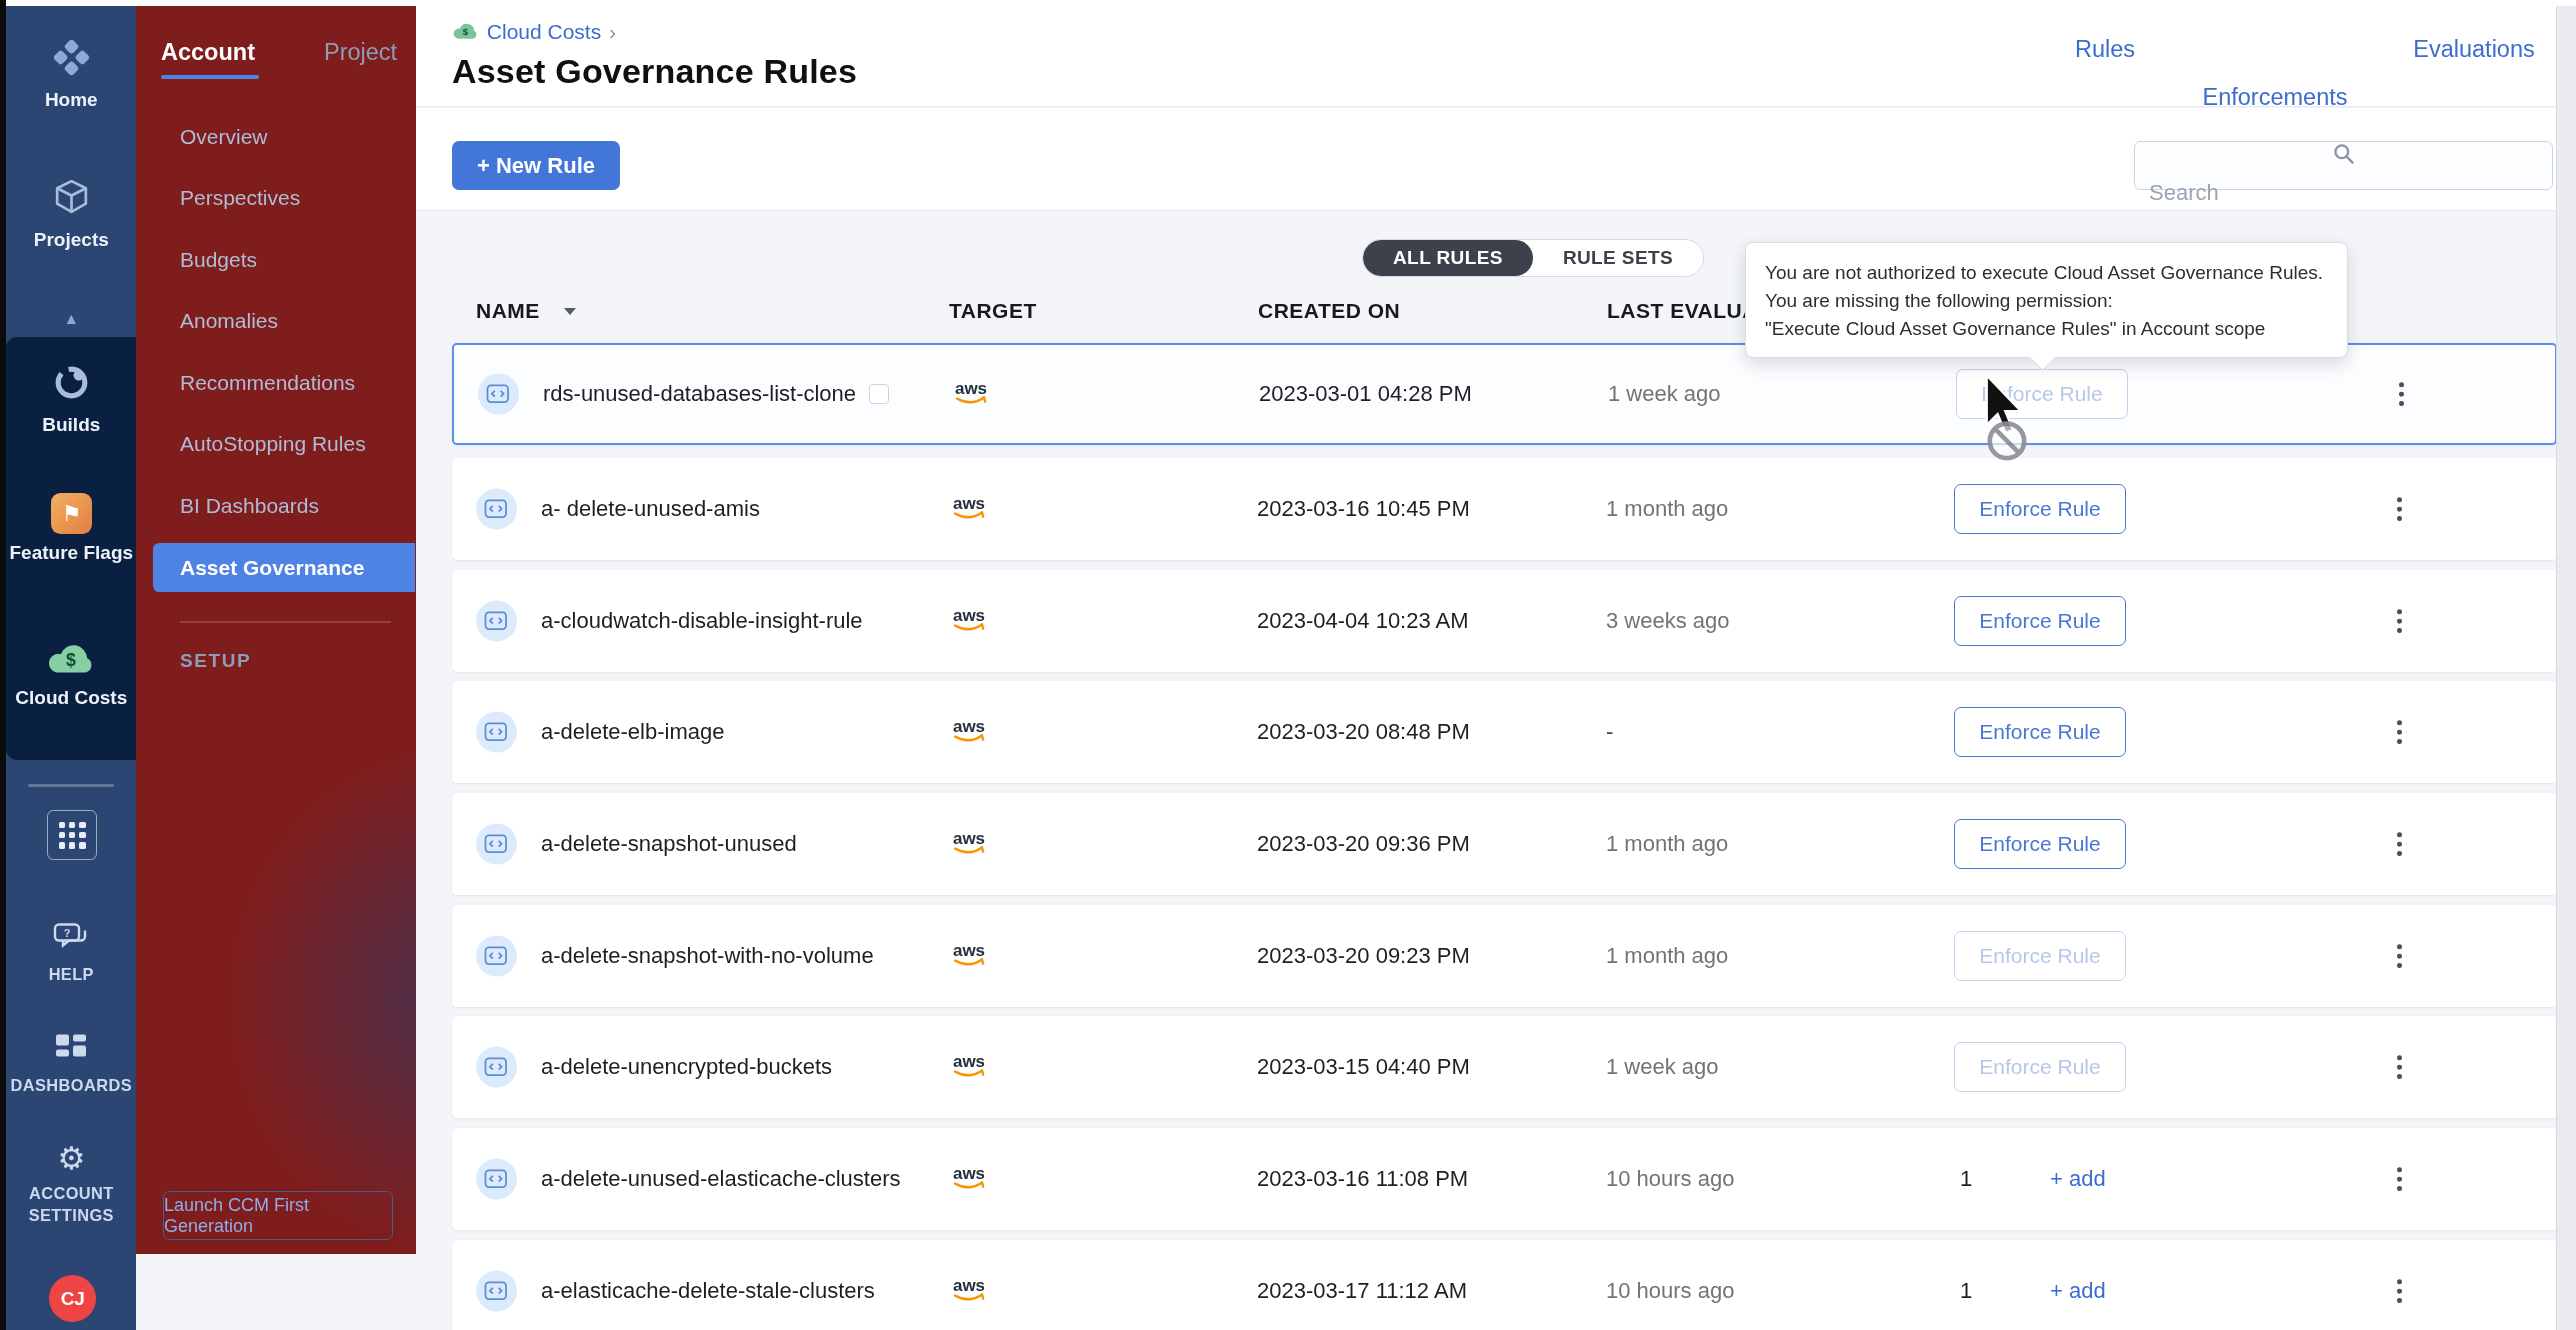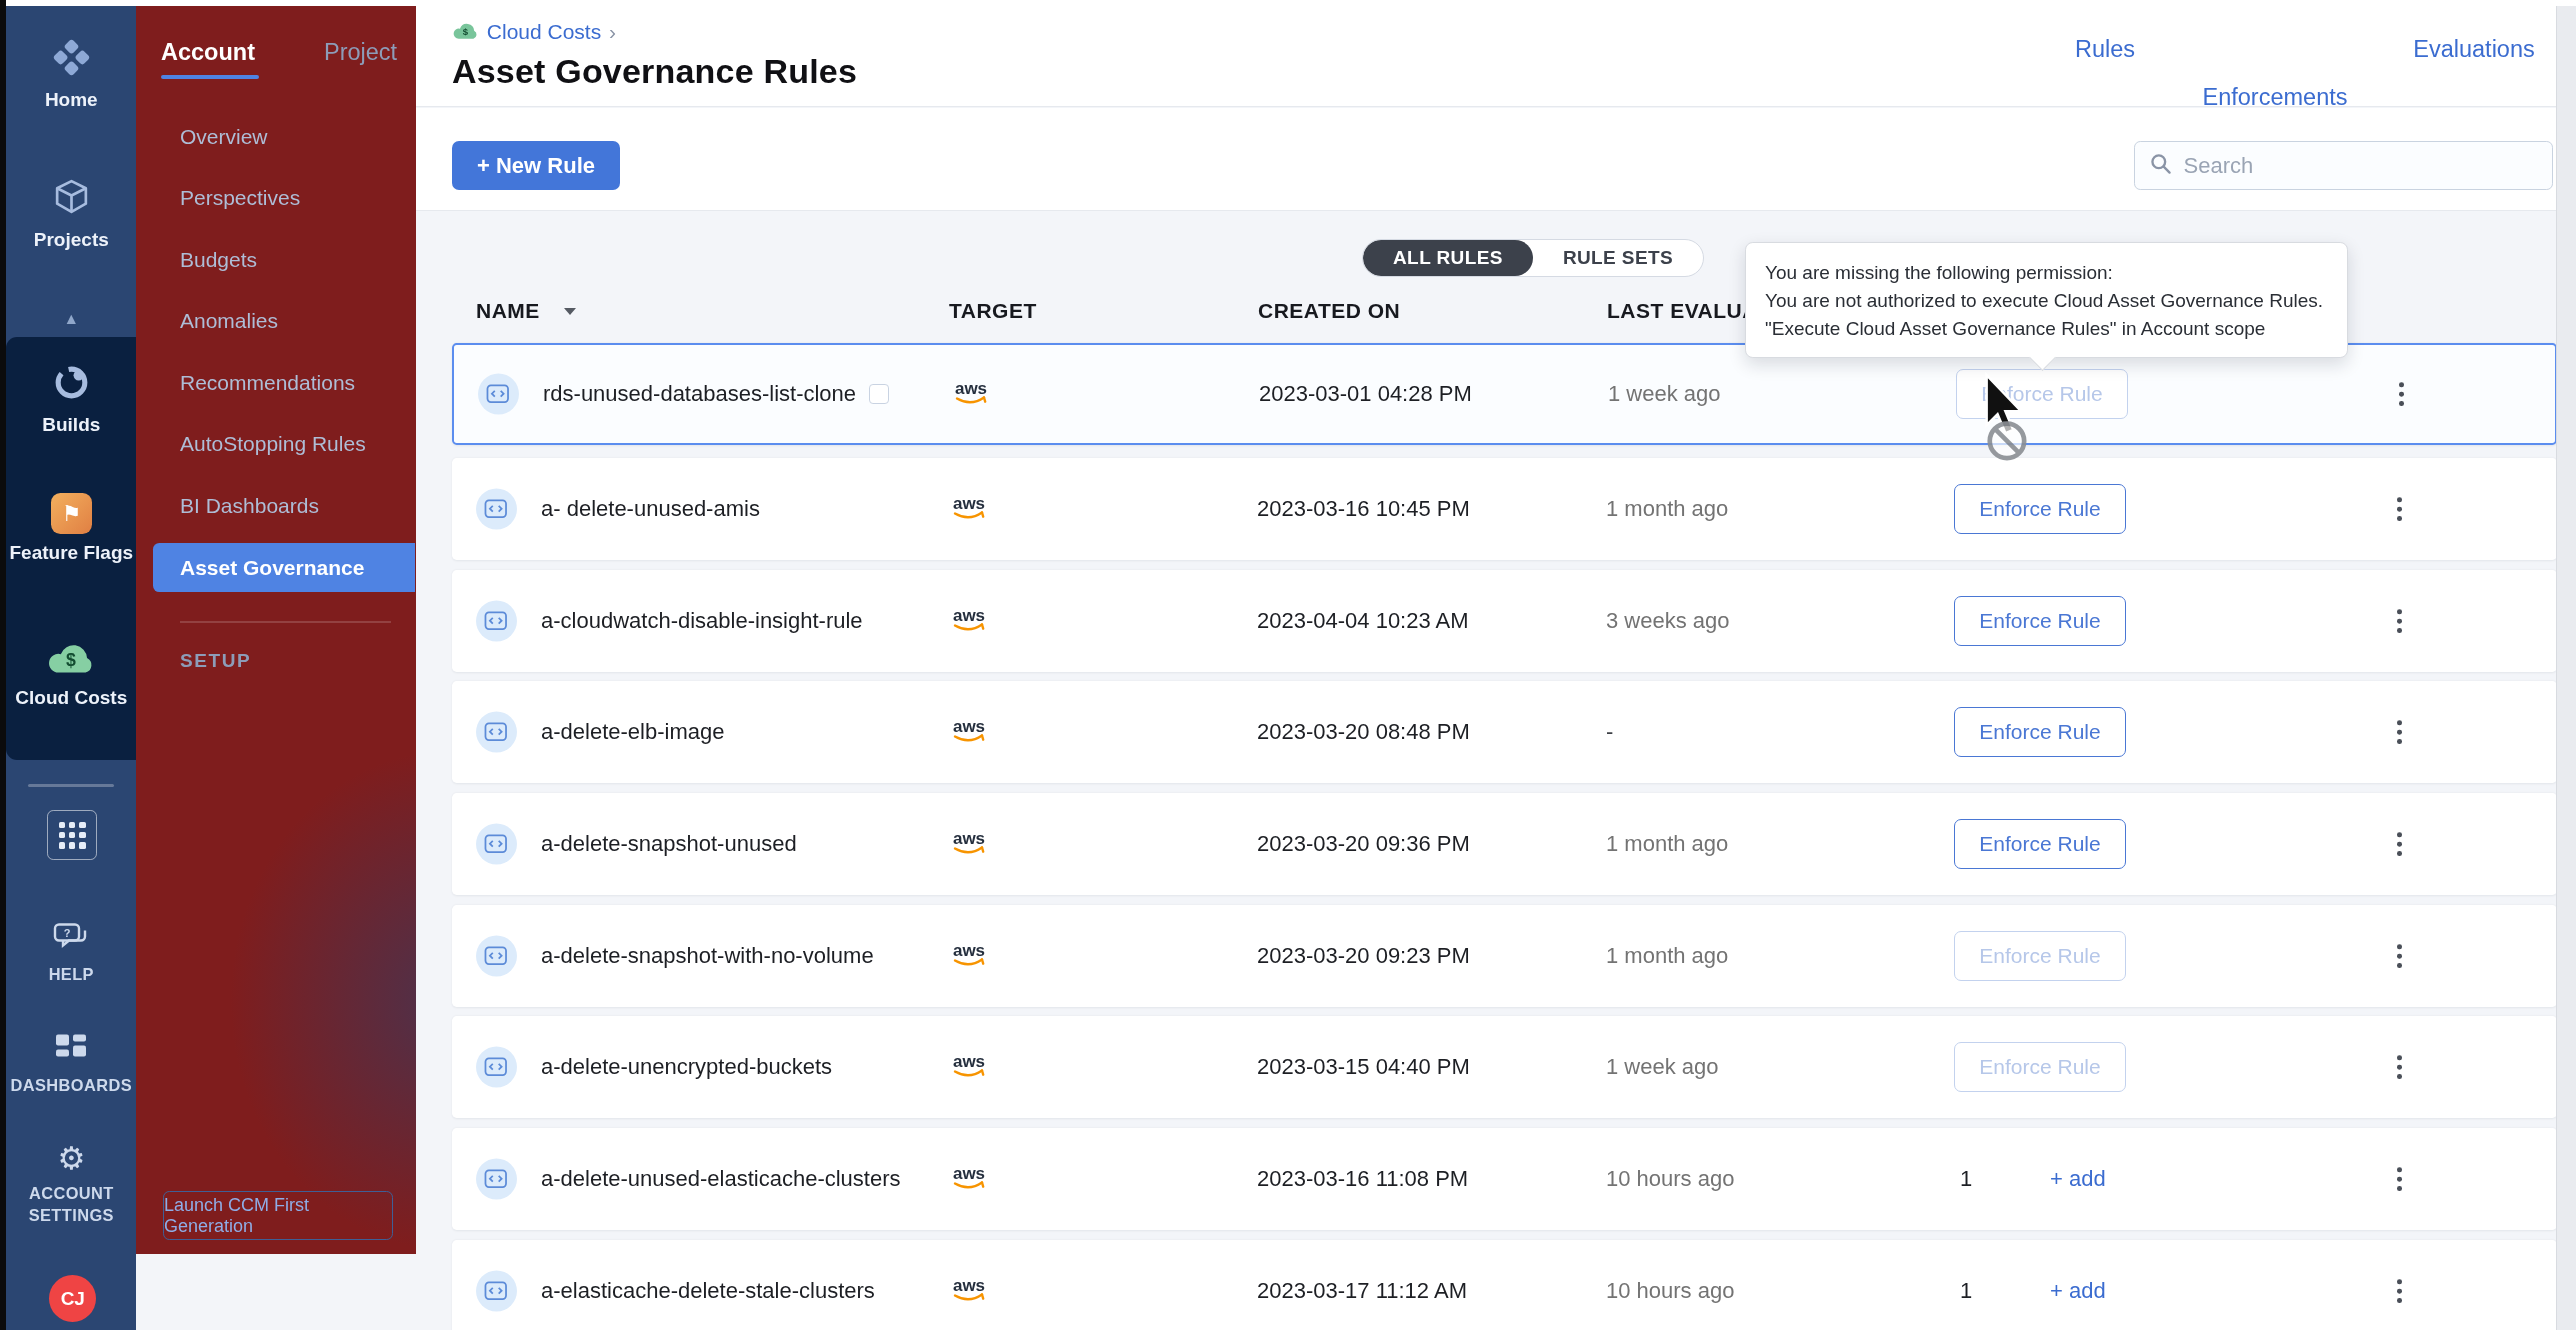--- a/index.html
+++ b/index.html
@@ -45,21 +45,21 @@
   .main { position:absolute; left:416px; top:0; width:2160px; height:1331px; }
   .hdr { position:absolute; left:0; top:0; width:100%; height:107px; background:#fff; border-bottom:1.6px solid #e6e9ee; }
   .crumb { position:absolute; left:36px; top:20.4px; display:flex; align-items:center; gap:7.8px; }
   .crumb-link { color:#3b6cd0; font-size:21px; font-weight:500; }
   .crumb-sep { color:#8a94a6; font-size:21px; }
   .page-title { position:absolute; left:36px; top:52px; color:#101014; font-size:34px; font-weight:700; letter-spacing:0.2px; }
   .nav-link { position:absolute; top:49px; transform:translate(-50%,-50%); color:#3b6cd0; font-size:23.5px; font-weight:500; cursor:pointer; }
 
   .toolbar { position:absolute; left:0; top:108px; width:100%; height:103px; background:#fff; border-bottom:1.6px solid #e6e9ee; }
   .new-rule { position:absolute; left:36px; top:33px; width:168px; height:49px; background:#4376d9; border:none; border-radius:7px; color:#fff; font-size:22px; font-weight:700; cursor:pointer; }
-  .search { position:absolute; left:1718px; top:33px; width:419px; height:49px; background:#fbfdff; border:1.6px solid #c9d3e0; border-radius:6.3px; display:flex; align-items:center; padding:0 14px; gap:11px; }
+  .search { position:absolute; left:1718px; top:33px; width:419px; height:49px; background:#fbfdff; border:1.6px solid #c9d3e0; border-radius:6.3px; display:flex; align-items:center; padding:0 14px; gap:11px;flex-direction:column; }
   .search input { border:none; outline:none; background:transparent; font-size:22px; color:#333; width:100%; font-family:inherit; }
   .search input::placeholder { color:#9aa4b4; }
 
   .content { position:absolute; left:0; top:211px; width:100%; height:1119px; }
 
   .pills { position:absolute; left:946px; top:28px; height:38px; display:flex; border:1.6px solid #d5dae3; border-radius:20.4px; background:#fff; overflow:hidden; }
   .pill { display:flex; align-items:center; padding:0 30px; font-size:19px; font-weight:700; letter-spacing:0.4px; cursor:pointer; }
   .pill.dark { background:#3c414b; color:#fff; border-radius:19px; }
   .pill.light { color:#3c414b; }
 
@@ -467,22 +467,22 @@
               <path d="M35 20 l1.2 4.2" stroke="#f79400" stroke-width="2.4" stroke-linecap="round"></path>
             </svg></span>
         <span class="cell created">2023-03-17 11:12 AM</span>
         <span class="cell lasteval">10 hours ago</span>
         <span class="cell count">1</span>
         <span class="cell add-link">+ add</span>
         <span class="cell dots"></span>
       </div>
 
       <div class="tooltip">
+        <p>You are not authorized to execute Cloud Asset Governance Rules.</p>
         <p>You are missing the following permission:</p>
-        <p>You are not authorized to execute Cloud Asset Governance Rules.</p>
         <p>"Execute Cloud Asset Governance Rules" in Account scope</p>
         <span class="tt-caret"></span>
       </div>
 
       <div class="cursor-wrap">
         <svg width="86" height="94" viewBox="0 0 55 60">
           <polygon points="10,2 10,34 17,27 22,39 27,37 22,25 32,25" fill="#111" stroke="#fff" stroke-width="1.6"></polygon>
           <g opacity="0.9">
             <circle cx="23" cy="44" r="11" fill="rgba(255,255,255,.75)" stroke="#8b8f94" stroke-width="3"></circle>
             <line x1="15.5" y1="36.5" x2="30.5" y2="51.5" stroke="#8b8f94" stroke-width="3"></line>

